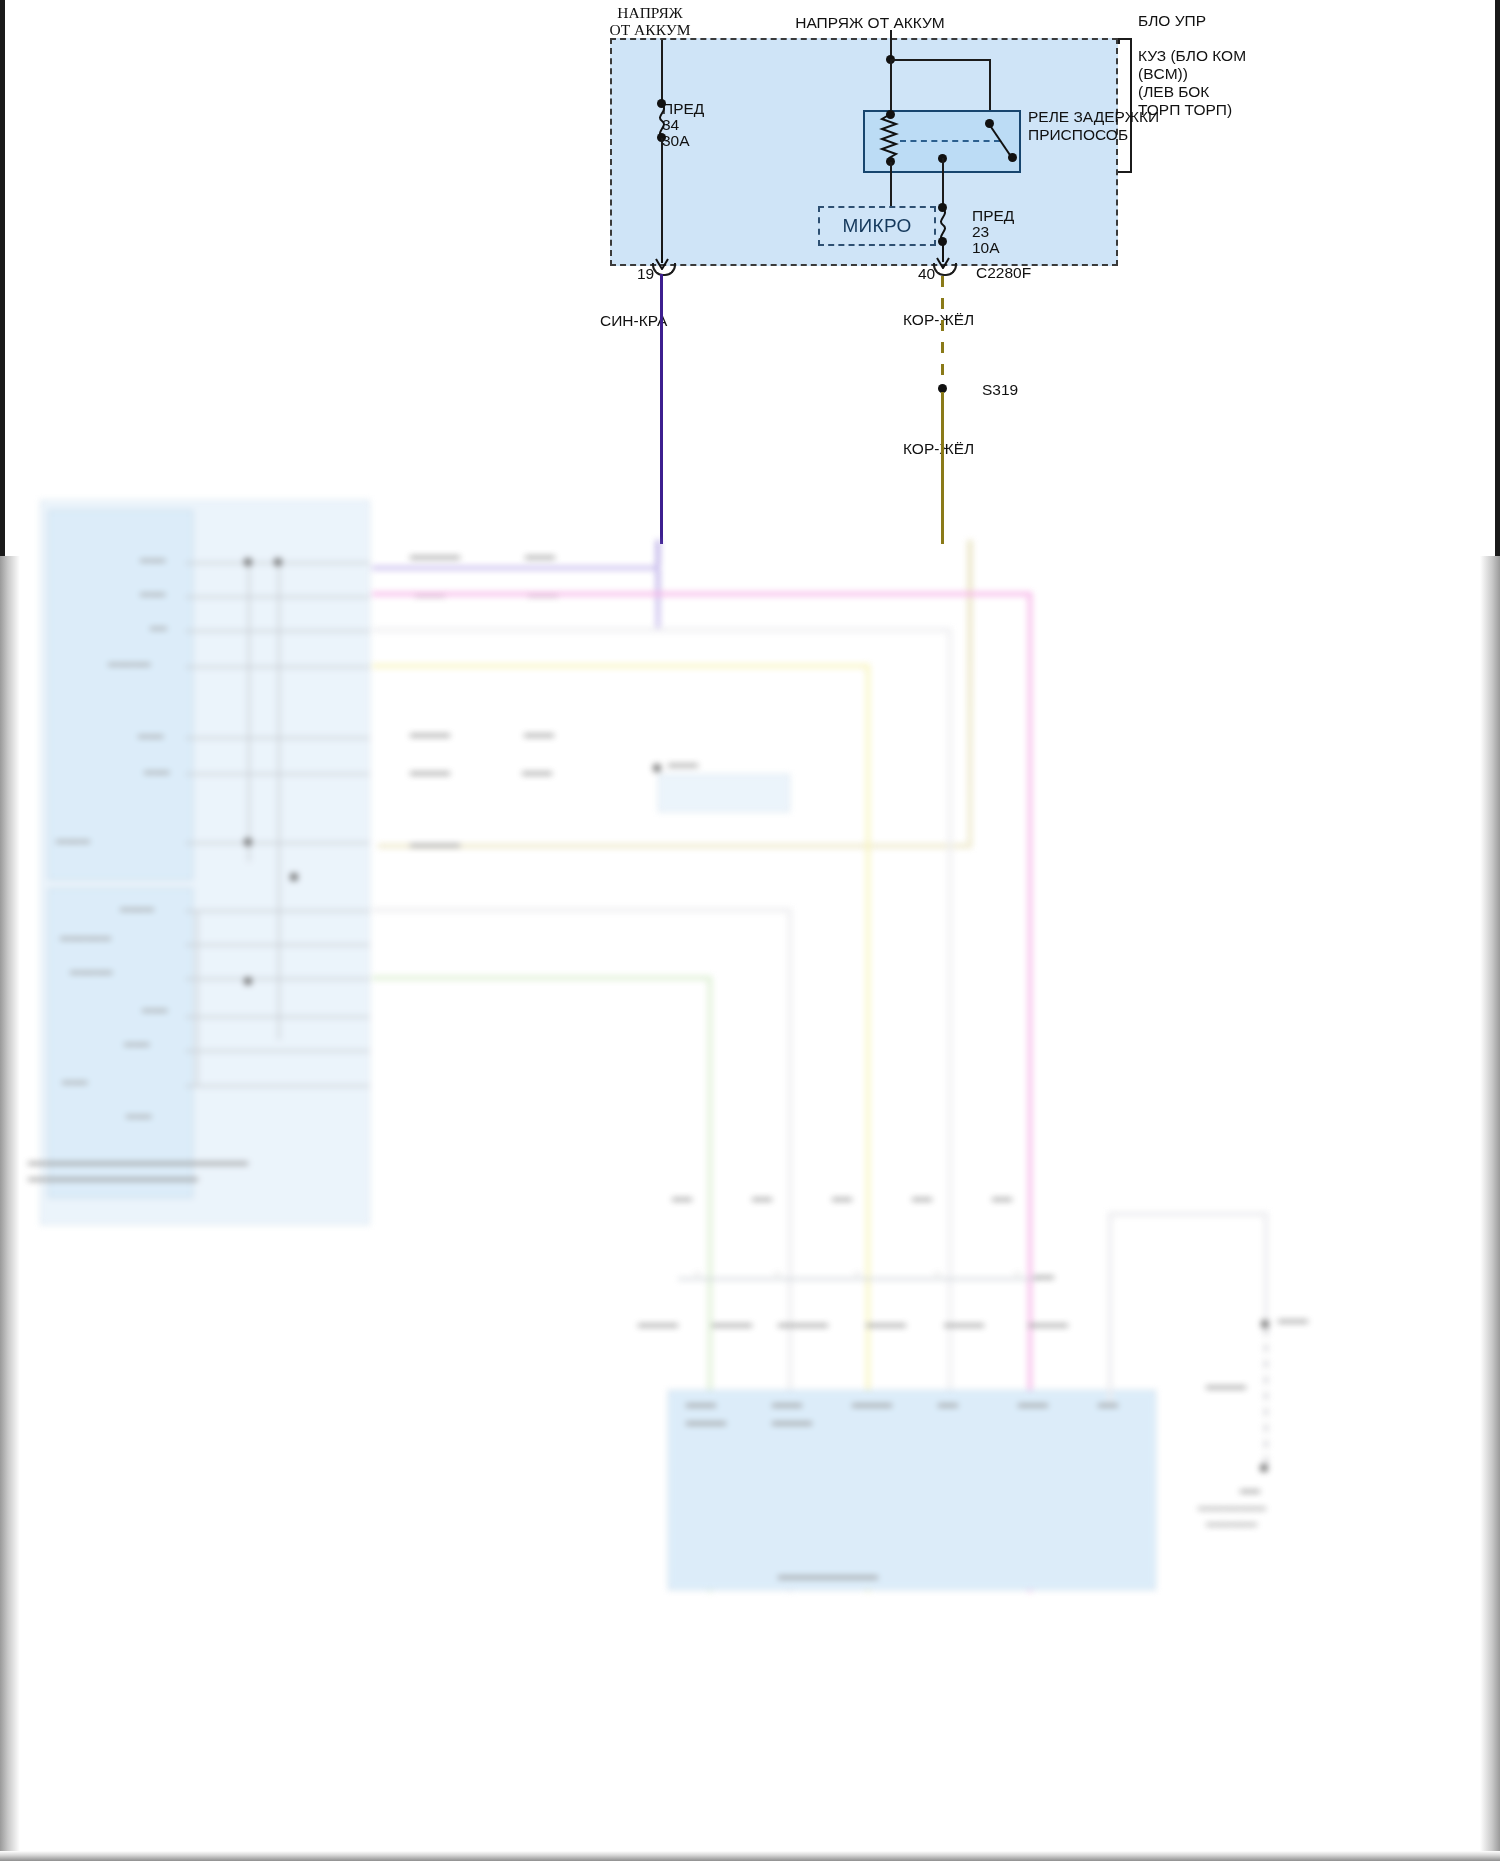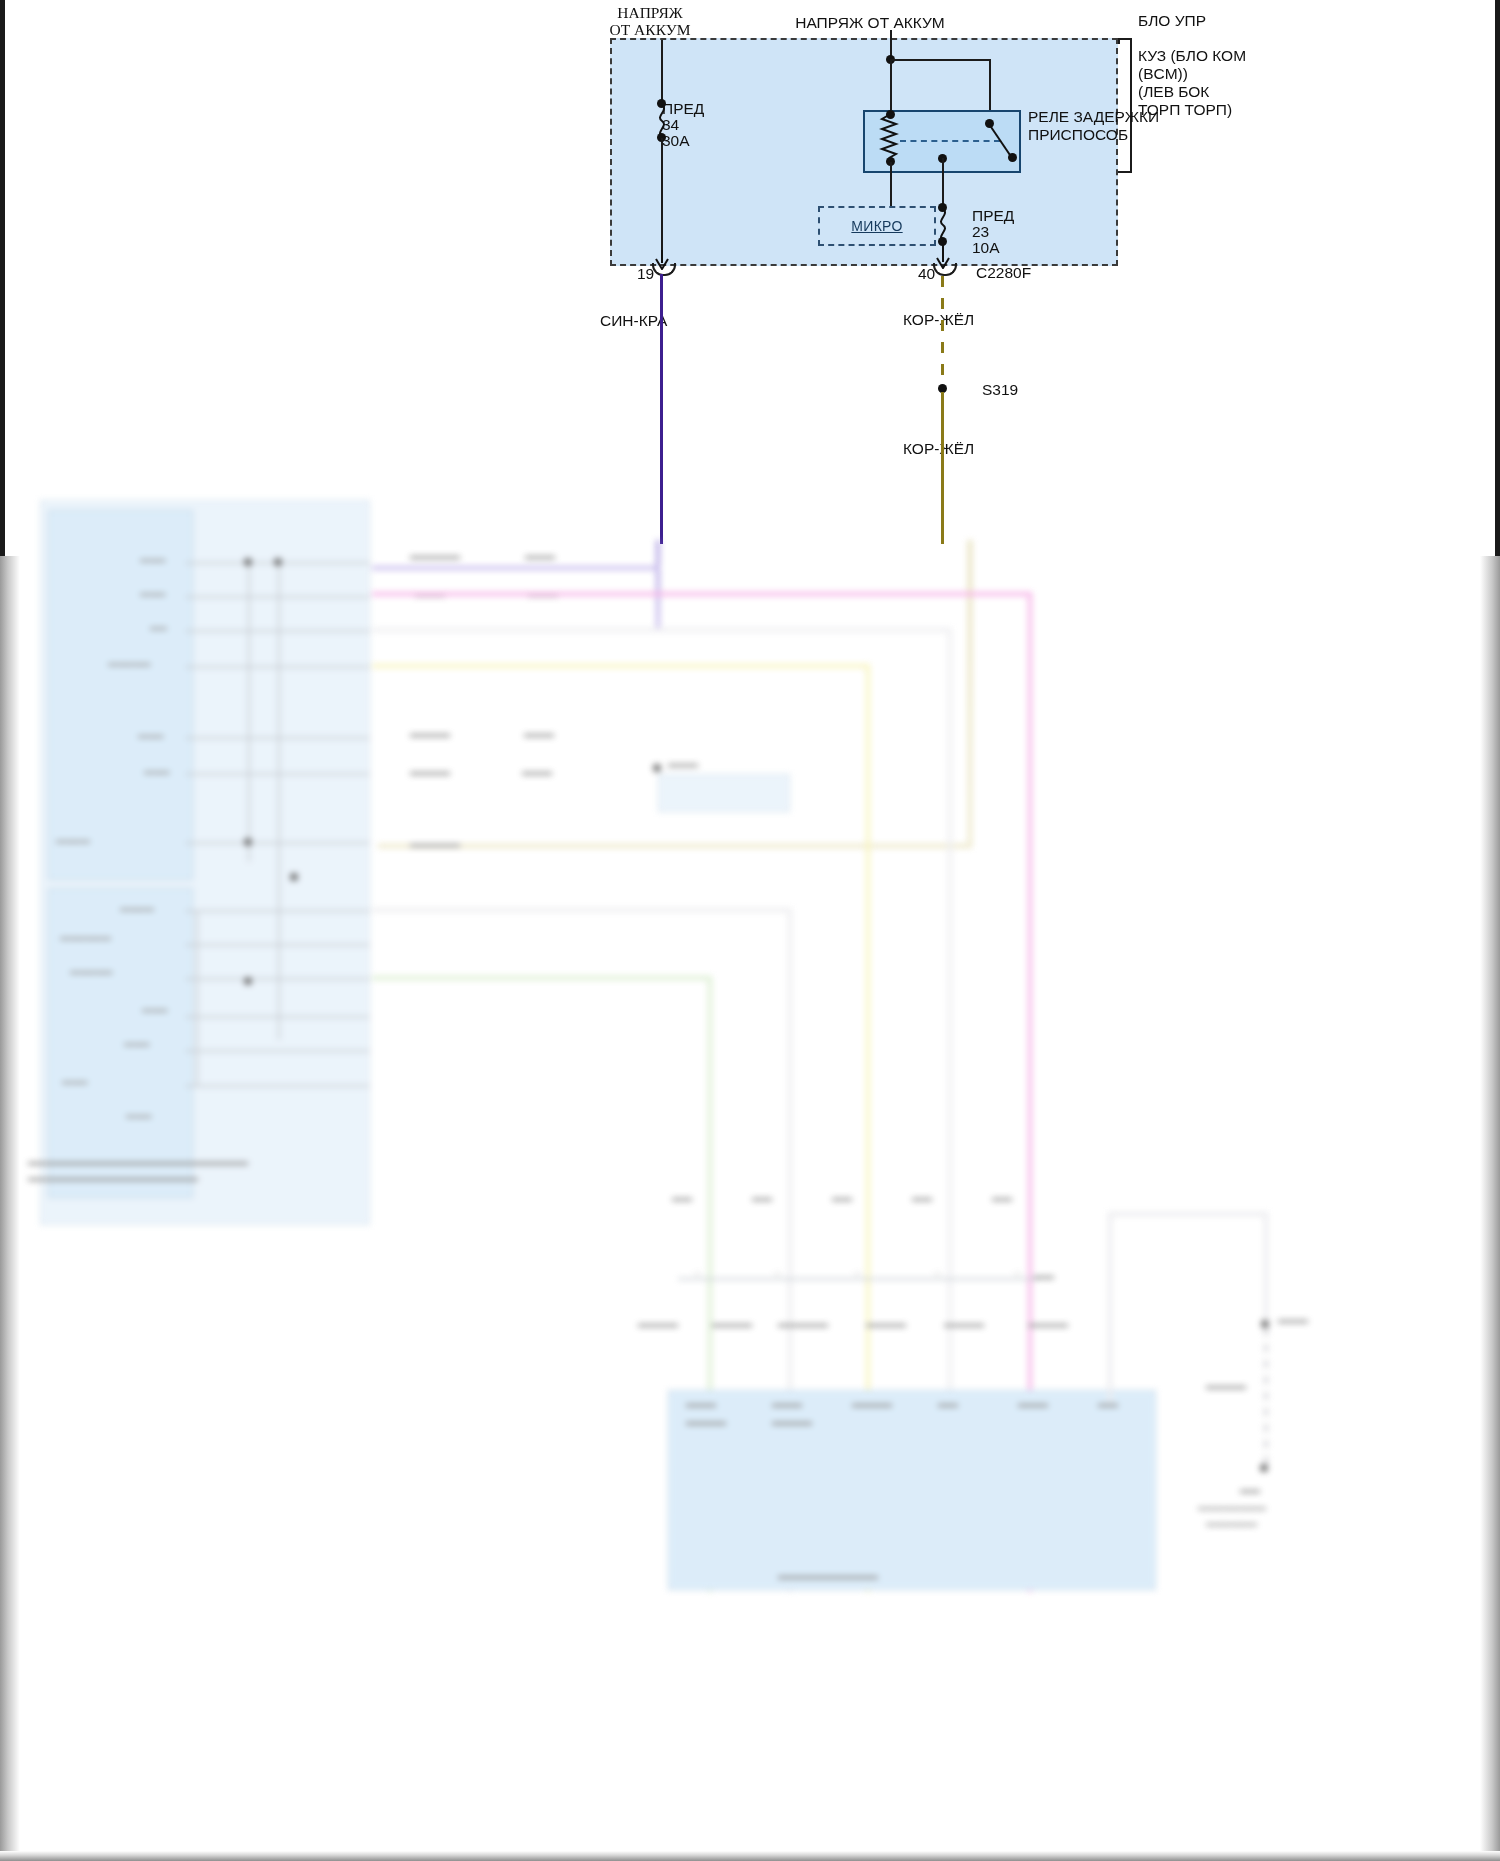--- a/index.html
+++ b/index.html
@@ -19,21 +19,21 @@
   
   .sharp{position:absolute;left:0;top:0;width:1500px;height:556px;}
   .blurred{position:absolute;left:0;top:540px;width:1500px;height:1321px;
            filter:blur(3.1px);opacity:.72;}
 
   .bcm-box{position:absolute;left:610px;top:38px;width:508px;height:228px;
            background:#cfe4f7;border:2px dashed #3a3a3a;box-sizing:border-box;}
   .micro-box{position:absolute;left:818px;top:206px;width:118px;height:40px;
              background:#cfe4f7;border:2px dashed #2d4f72;box-sizing:border-box;
              display:flex;align-items:center;justify-content:center;}
-  .micro-box span{font-size:14px;color:#15395c;letter-spacing:.3px;text-decoration:underline;}
+  .micro-box span{font-size:19px;color:#15395c;letter-spacing:.3px;}
   .relay-box{position:absolute;left:863px;top:110px;width:158px;height:63px;
              background:#bcdcf5;border:2px solid #17456e;box-sizing:border-box;}
 
   .lbl{position:absolute;font-size:15.5px;color:#111;white-space:pre;line-height:17px;}
   .lbl-c{position:absolute;font-size:15.5px;color:#111;white-space:pre;text-align:center;line-height:17px;}
 
   .wire{position:absolute;background:#1b1b1b;}
   .vw{width:2px;}
   .hw{height:2px;}
   .dot{position:absolute;width:9px;height:9px;border-radius:50%;background:#111;}

